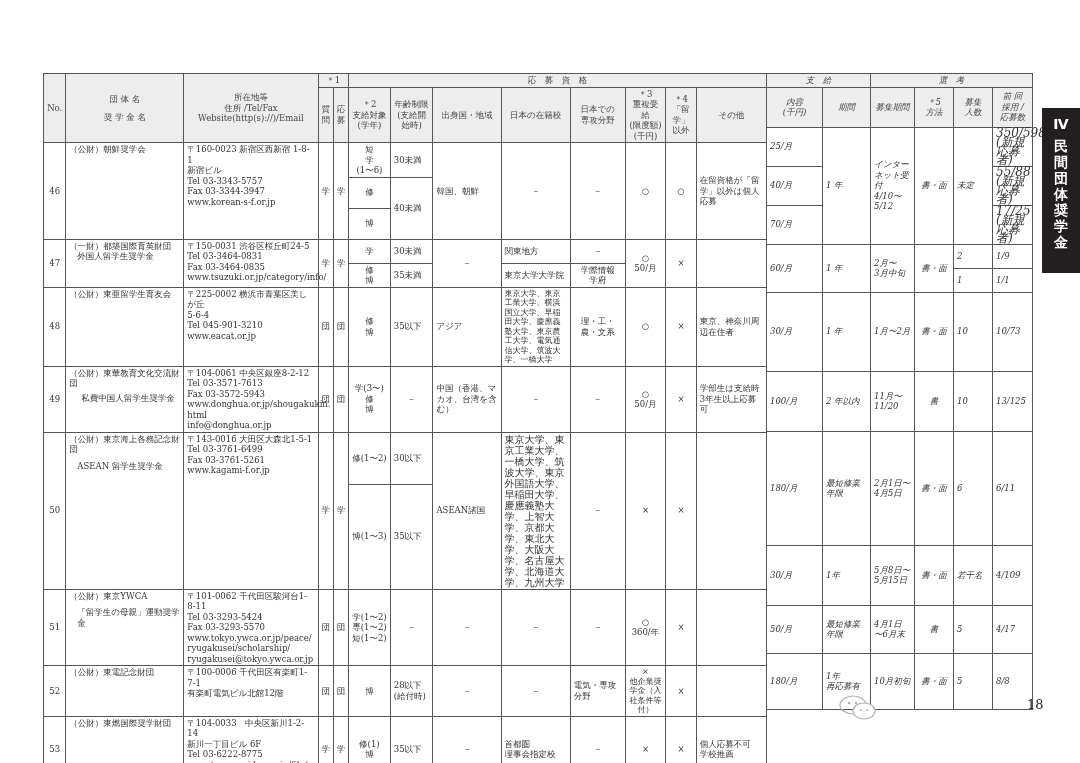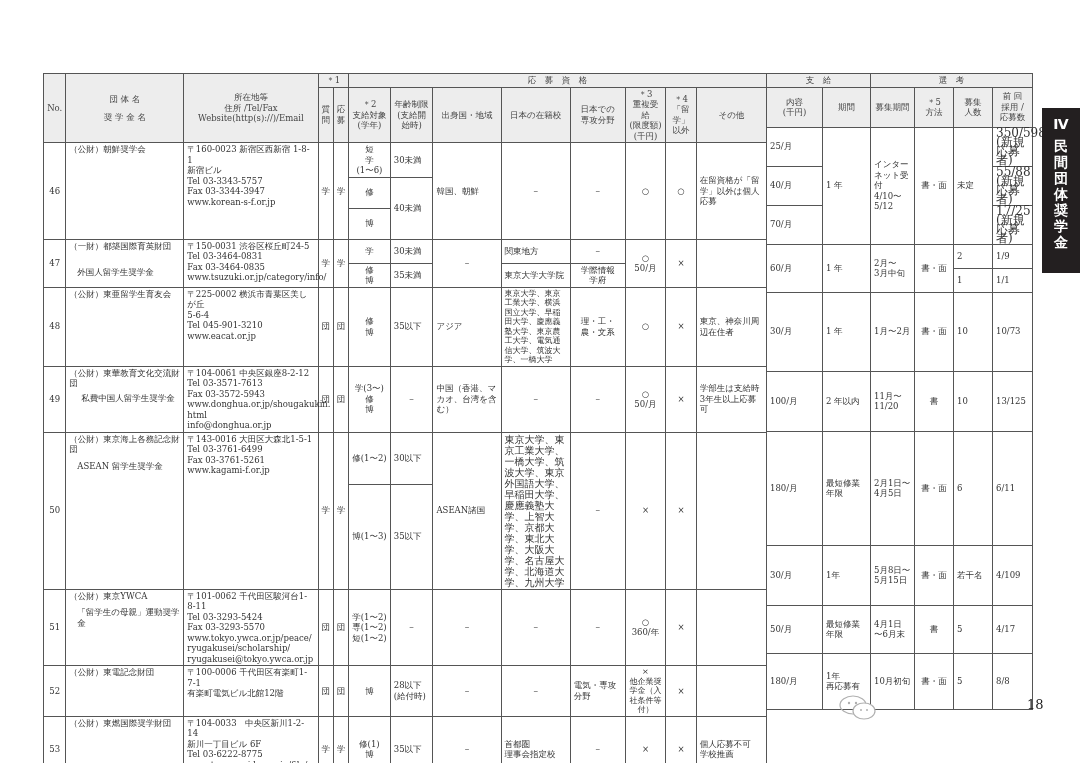--- a/index.html
+++ b/index.html
@@ -1,19 +1,19 @@
 <!DOCTYPE html>
 <html><head>
 <meta charset="utf-8">
 <style>
   html, body { margin:0; padding:0; }
   body { width:1080px; height:763px; background:#ffffff; position:relative; overflow:hidden;
          font-family:"DejaVu Serif", "Liberation Serif", serif; color:#333; }
   table.main { position:absolute; left:43px; top:73px; width:724px; border-collapse:collapse; table-layout:fixed; }
-  table.main2 { position:absolute; left:766px; top:73px; width:266px; border-collapse:collapse; table-layout:fixed; }
+  table.main2 { position:absolute; left:766px; top:73px; width:266px; border-collapse:collapse; table-layout:fixed;font-style:italic; }
   td, th { border:1px solid #555; font-size:8.5px; line-height:10.5px; padding:1px 3px; vertical-align:middle; font-weight:normal; }
   th { background:#ededed; text-align:center; color:#444; }
   .c { text-align:center; }
   .top { vertical-align:top; }
   .pre { white-space:pre-line; }
   .dot-b { border-bottom:1px dotted #777; }
   .tab { position:absolute; left:1042px; top:108px; width:38px; height:165px; background:#231f20; color:#fff;
          font-family:"DejaVu Sans", sans-serif; font-weight:bold; text-align:center; }
   .tab .roman { font-size:14px; margin-top:8px; display:block; }
   .tab .vert { font-size:14px; line-height:16px; margin-top:6px; display:block; white-space:pre-line; }
@@ -107,21 +107,21 @@
       <td rowspan="2">40未満</td>
     </tr>
     <tr style="height:31px">
       <td class="c">博</td>
     </tr>
 
     <tr style="height:24px">
       <td rowspan="2" class="c">47</td>
       <td rowspan="2" class="top">
         <div>（一財）都築国際育英財団</div>
-        <div style="margin:16px 0 0 8px">外国人留学生奨学金</div>
+        <div style="margin:0 0 0 8px">外国人留学生奨学金</div>
       </td>
       <td rowspan="2" class="top pre">〒150-0031 渋谷区桜丘町24-5
 Tel 03-3464-0831
 Fax 03-3464-0835
 www.tsuzuki.or.jp/category/info/</td>
       <td rowspan="2" class="c">学</td>
       <td rowspan="2" class="c">学</td>
       <td class="c dot-b">学</td>
       <td class="dot-b">30未満</td>
       <td rowspan="2" class="c">－</td>

